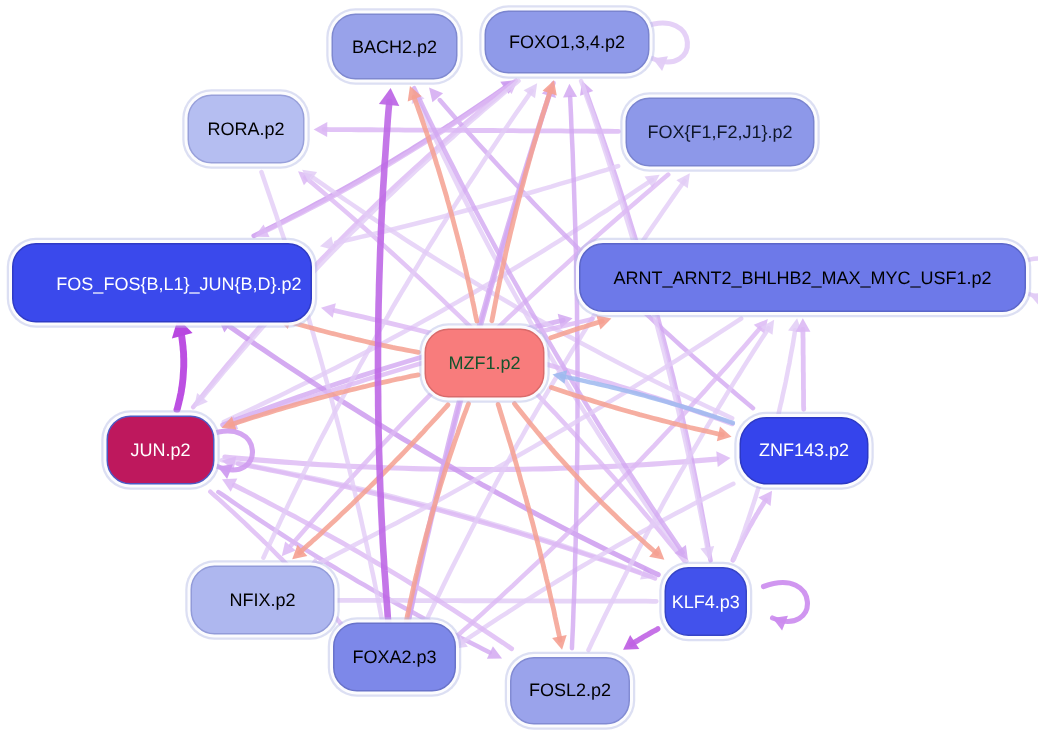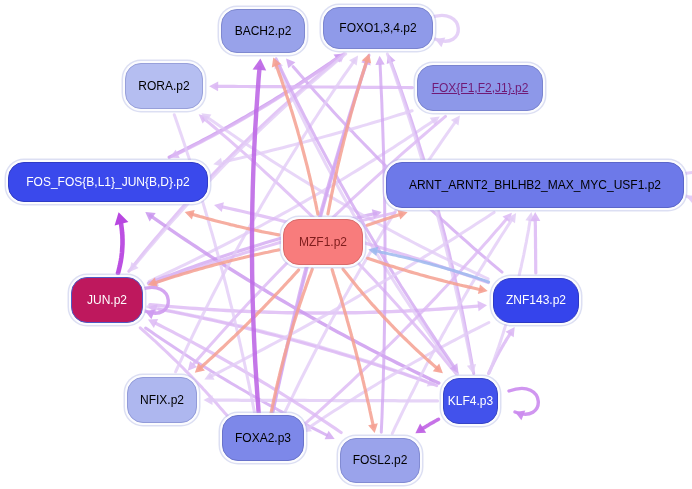--- a/index.html
+++ b/index.html
@@ -139,39 +139,39 @@
   <div id="node-layer">
       <div class="node" style="left: 221px; top: 9px; width: 84px; height: 44px; background: rgb(152, 162, 234); border-color: rgb(127, 137, 208); color: rgb(0, 0, 0);">
         <span>BACH2.p2</span>
       </div>
       <div class="node" style="left: 323px; top: 7px; width: 110px; height: 42px; background: rgb(143, 154, 233); border-color: rgb(122, 132, 207); color: rgb(0, 0, 0);">
         <span>FOXO1,3,4.p2</span>
       </div>
       <div class="node" style="left: 125px; top: 63px; width: 78px; height: 46px; background: rgb(181, 190, 241); border-color: rgb(152, 160, 218); color: rgb(0, 0, 0);">
         <span>RORA.p2</span>
       </div>
-      <div class="node" style="left: 417px; top: 65px; width: 126px; height: 46px; background: rgb(141, 152, 233); border-color: rgb(122, 132, 207); color: #701a75; text-decoration: underline;">
+      <div class="node" style="left: 417px; top: 65px; width: 126px; height: 46px; background: rgb(141, 152, 233); border-color: rgb(122, 132, 207); color: #0f172a;">
         <span>FOX{F1,F2,J1}.p2</span>
       </div>
-      <div class="node" style="left: 8px; top: 162px; width: 200px; height: 40px; background: rgb(58, 73, 236); border-color: rgb(47, 59, 197); color: rgb(255, 255, 255);">
+      <div class="node" style="left: 8px; top: 162px; width: 200px; height: 53px; background: rgb(58, 73, 236); border-color: rgb(47, 59, 197); color: rgb(255, 255, 255); justify-content: flex-end;">
         <span>FOS_FOS{B,L1}_JUN{B,D}.p2</span>
       </div>
       <div class="node" style="left: 386px; top: 162px; width: 298px; height: 46px; background: rgb(109, 121, 233); border-color: rgb(91, 102, 201); color: rgb(0, 0, 0);">
         <span>ARNT_ARNT2_BHLHB2_MAX_MYC_USF1.p2</span>
       </div>
-      <div class="node" style="left: 283px; top: 219px; width: 80px; height: 46px; background: rgb(248, 124, 124); border-color: rgb(217, 106, 106); color: #7f1d1d;">
+      <div class="node" style="left: 283px; top: 219px; width: 80px; height: 46px; background: rgb(248, 124, 124); border-color: rgb(217, 106, 106); color: #14532d;">
         <span>MZF1.p2</span>
       </div>
       <div class="node" style="left: 71px; top: 277px; width: 72px; height: 46px; background: #be185d; border-color: rgb(77, 90, 196); color: rgb(255, 255, 255);">
         <span>JUN.p2</span>
       </div>
       <div class="node" style="left: 493px; top: 277.5px; width: 86px; height: 45px; background: rgb(53, 68, 236); border-color: rgb(44, 56, 196); color: rgb(255, 255, 255); border-radius: 18px;">
         <span>ZNF143.p2</span>
       </div>
-      <div class="node" style="left: 127px; top: 377px; width: 70px; height: 46px; background: rgb(174, 183, 239); border-color: rgb(146, 155, 217); color: rgb(0, 0, 0);">
+      <div class="node" style="left: 127px; top: 377px; width: 96px; height: 46px; background: rgb(174, 183, 239); border-color: rgb(146, 155, 217); color: rgb(0, 0, 0);">
         <span>NFIX.p2</span>
       </div>
       <div class="node" style="left: 443px; top: 378px; width: 55px; height: 46px; background: rgb(66, 82, 236); border-color: rgb(54, 68, 198); color: rgb(255, 255, 255);">
         <span>KLF4.p3</span>
       </div>
       <div class="node" style="left: 222px; top: 415px; width: 82px; height: 46px; background: rgb(125, 136, 233); border-color: rgb(105, 115, 202); color: rgb(0, 0, 0);">
         <span>FOXA2.p3</span>
       </div>
       <div class="node" style="left: 340px; top: 437.5px; width: 80px; height: 45px; background: rgb(154, 163, 235); border-color: rgb(130, 139, 211); color: rgb(0, 0, 0);">
         <span>FOSL2.p2</span>

